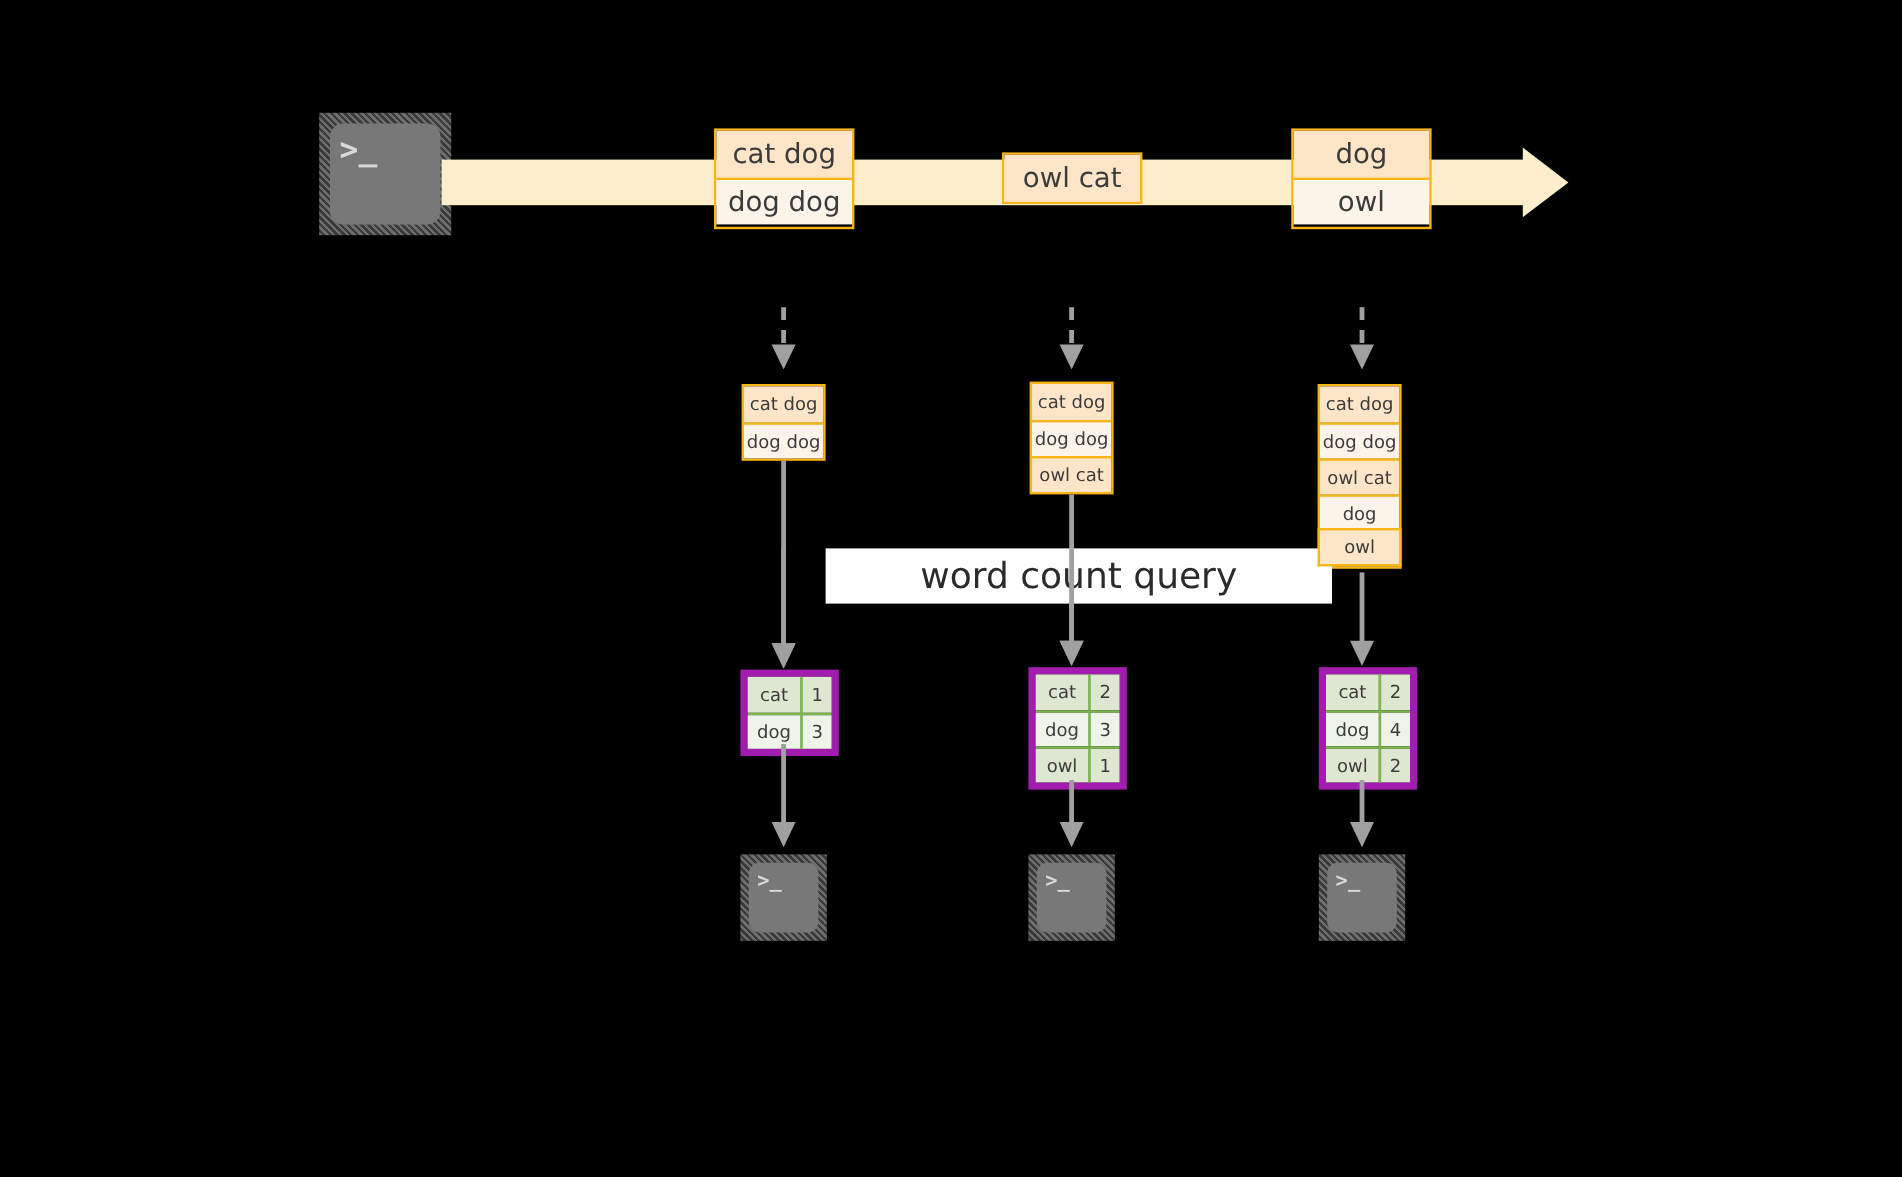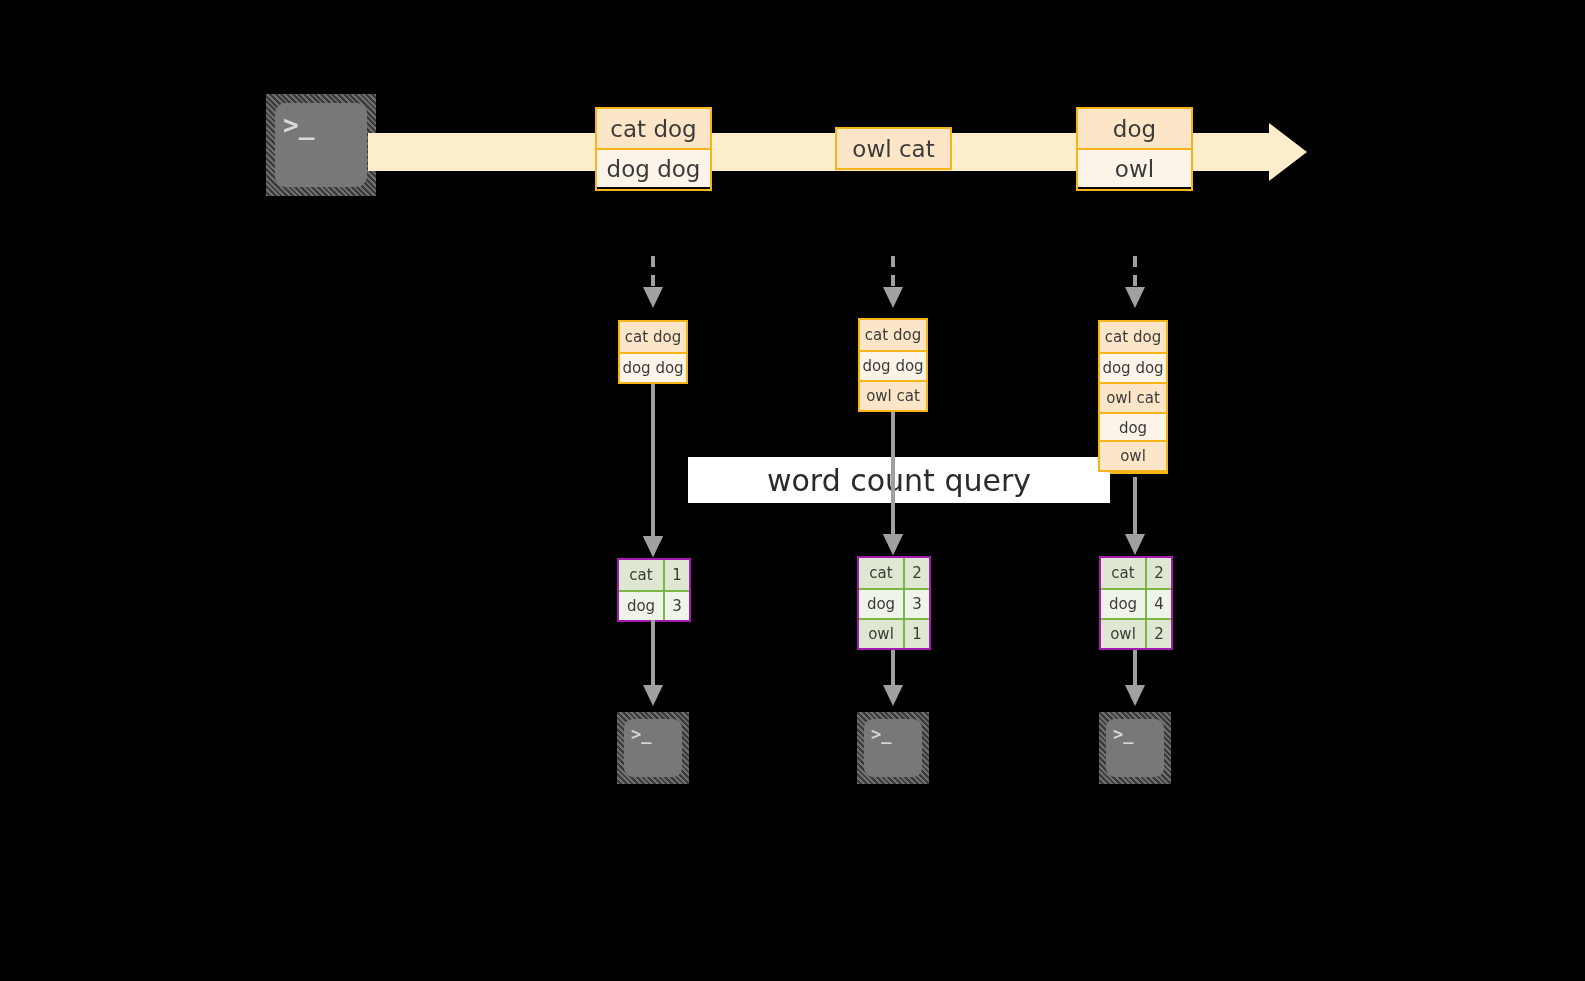--- a/index.html
+++ b/index.html
@@ -77,21 +77,21 @@
   .shadeB { background: #fdf4e9; }
 
   .obox.big .row { height: 39px; font-size: 23px; }
   .obox.big.single .row { height: 39px; }
   .obox.mini .row { height: 30px; font-size: 15px; }
 
   
   .gtable {
     position: absolute;
     box-sizing: border-box;
-    border: 2px solid #a21caf;
+    border: 6px solid #a21caf;
     display: flex;
     flex-direction: column;
   }
   .gtable .grow {
     display: flex;
     height: 30px;
     box-sizing: border-box;
   }
   .gtable .grow + .grow { border-top: 2px solid #7ab648; }
   .gtable .gk, .gtable .gv {

